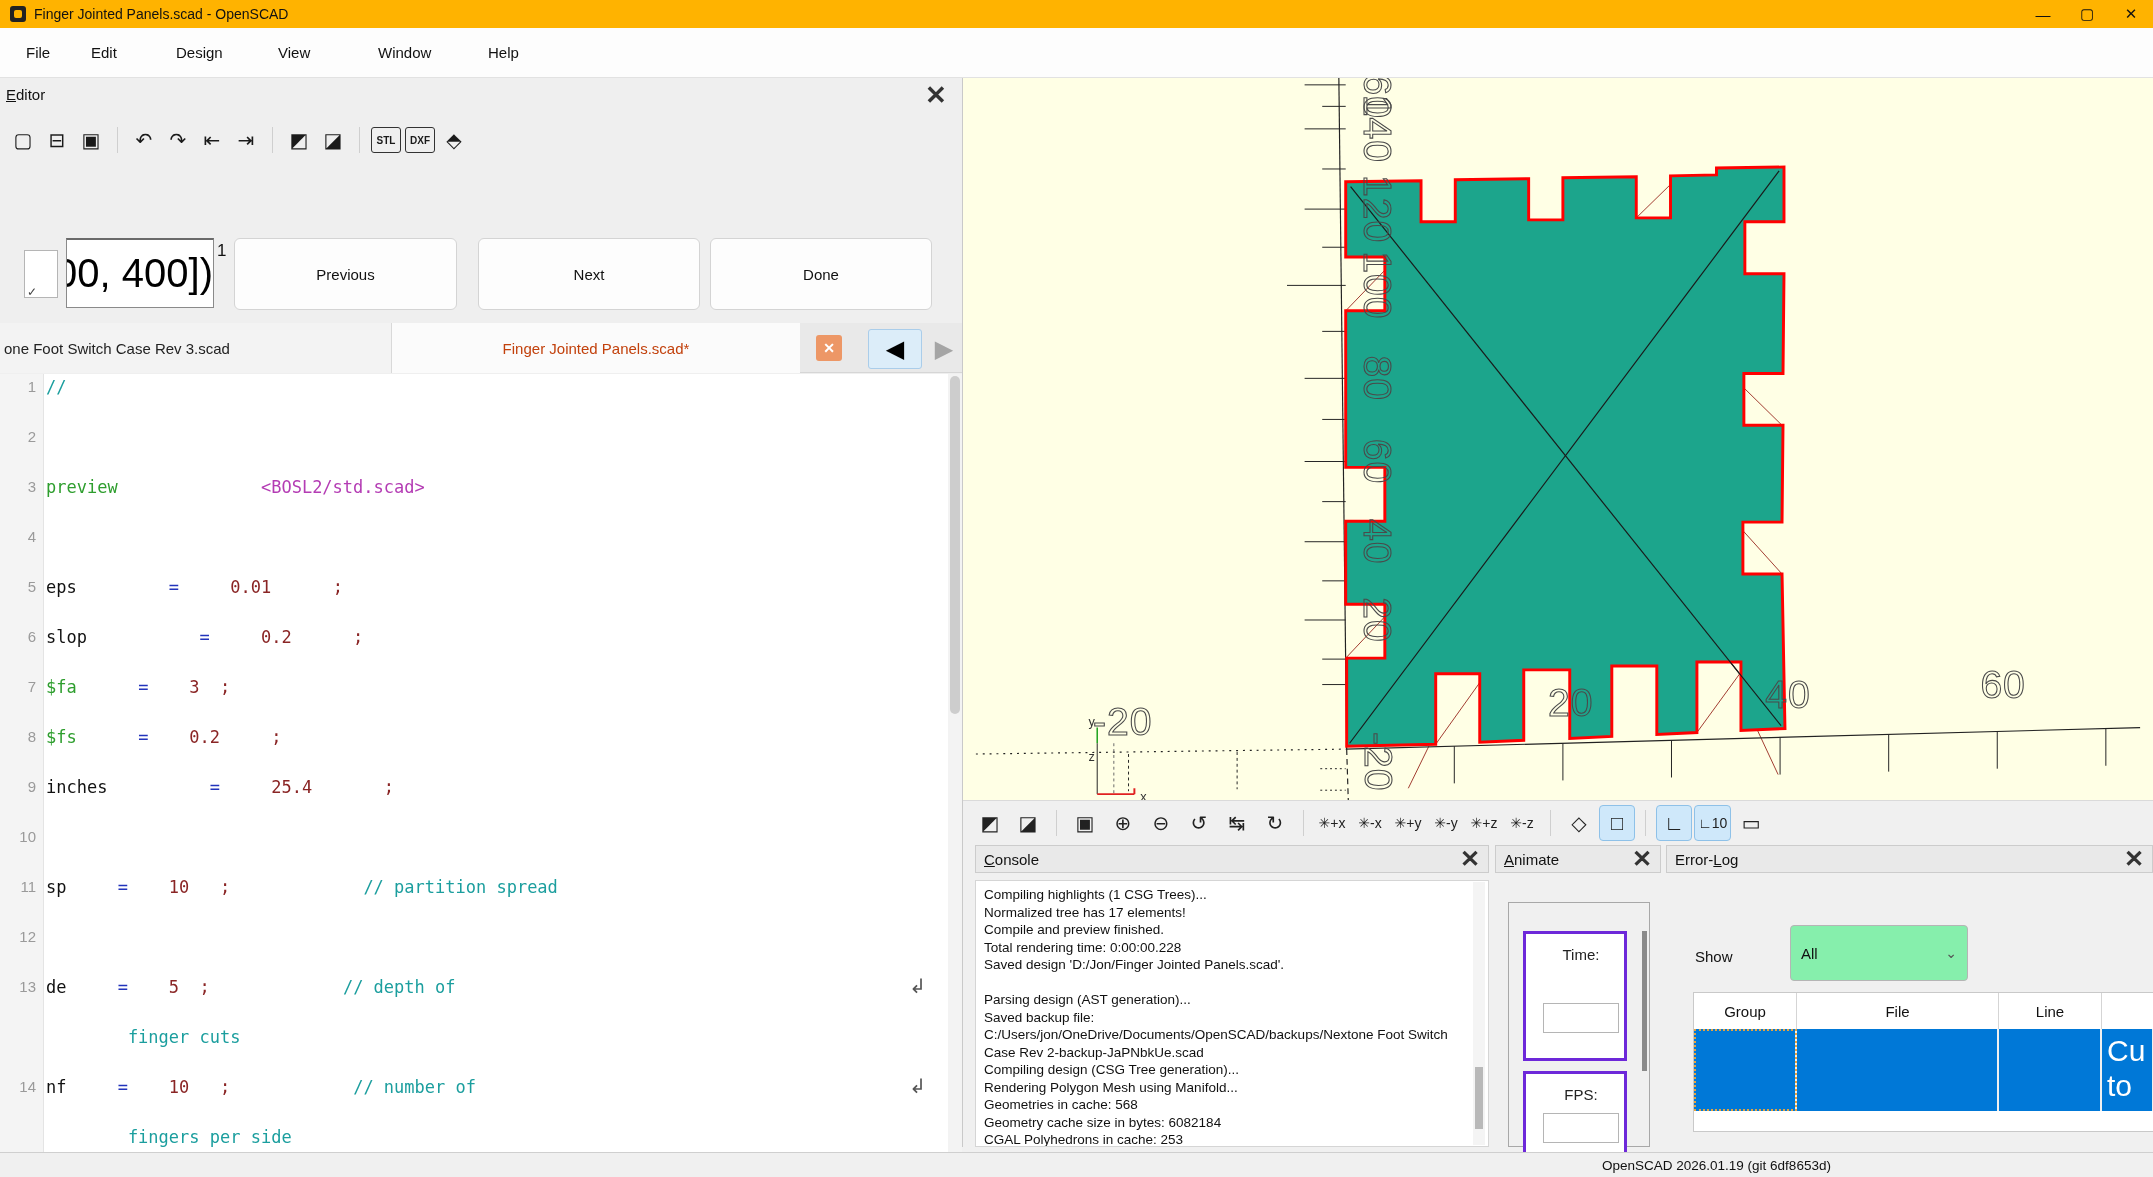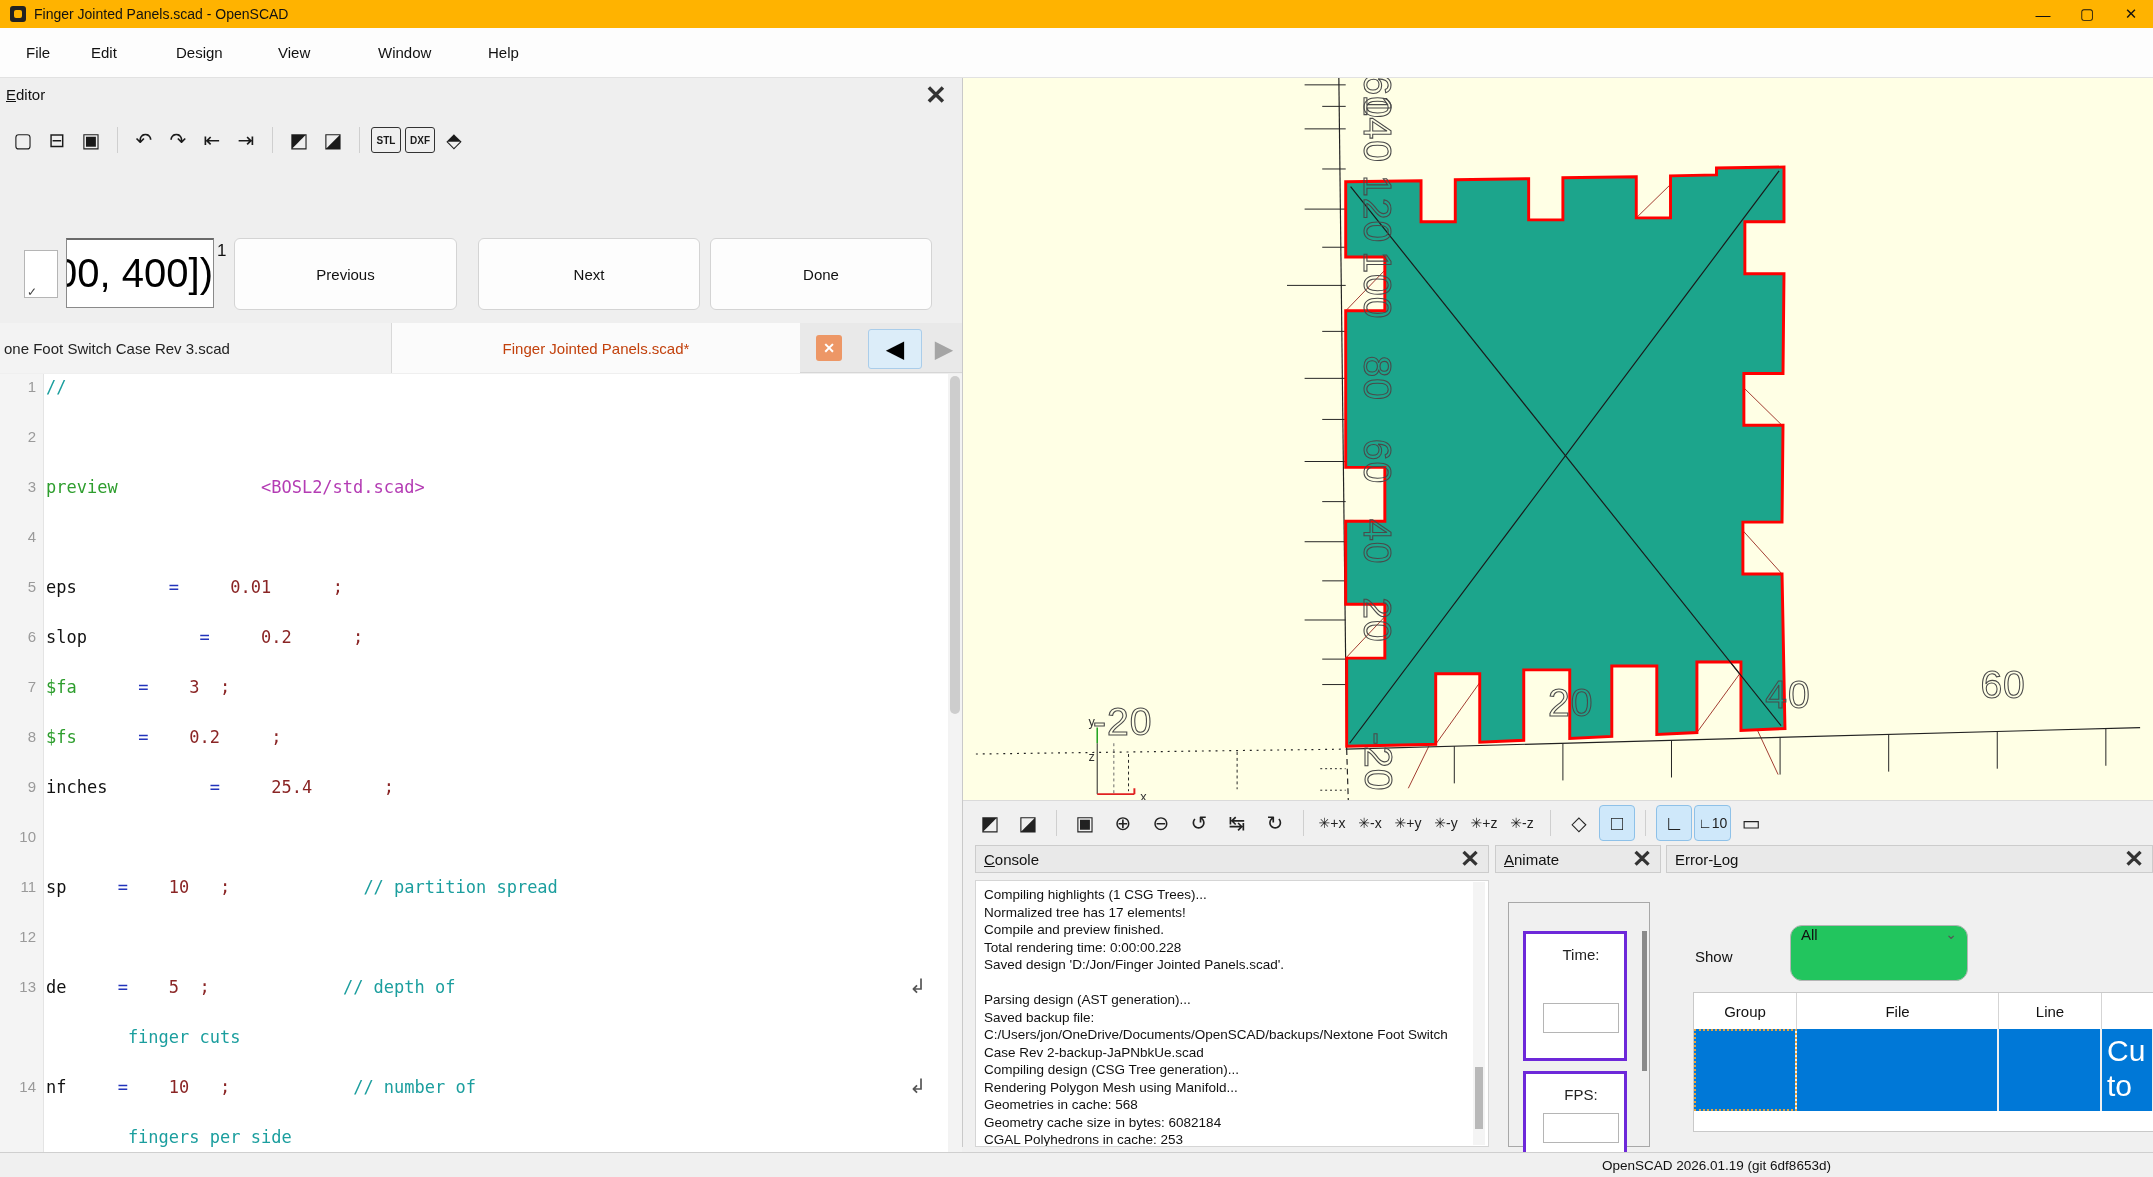--- a/index.html
+++ b/index.html
@@ -92,22 +92,22 @@
   #animate-body { left:1495px; top:880px; width:166px; height:267px; background:#f0f0f0; }
   #animate-box { position:absolute; left:13px; top:22px; width:142px; height:245px; border:1px solid #a8a8a8; background:#f0f0f0; }
   .anim-group { position:absolute; left:14px; width:104px; background:#fff; border:3px solid #6d28d9;padding-left:12px; }
   .anim-label { font-size:15px; color:#222; text-align:center; padding-top:12px; }
   .anim-input { margin:10px auto 8px auto; width:76px; height:30px; background:#fff; border:1px solid #b5b5b5; }
   #animate-scroll { position:absolute; left:133px; top:28px; width:5px; height:140px; background:#8a8a8a; }
 
   #errorlog-dock-title { left:1666px; top:845px; width:487px; }
   #errorlog-body { left:1666px; top:880px; width:487px; height:267px; background:#f0f0f0; overflow:hidden; }
   #show-label { position:absolute; left:29px; top:68px; font-size:15px; color:#111; }
-  #show-combo { position:absolute; left:124px; top:45px; width:178px; height:56px; background:#22c55e; border:1px solid #b5b5b5; border-radius:12px;
-     display:flex; align-items:flex-start; font-size:15px; color:#111; padding-left:10px; }
+  #show-combo { position:absolute; left:124px; top:45px; width:178px; height:56px; background:#86efac; border:1px solid #b5b5b5; border-radius:4px;
+     display:flex; align-items:center; font-size:15px; color:#111; padding-left:10px; }
   #show-combo .chev { margin-left:auto; margin-right:10px; color:#555; font-size:14px; }
   #el-table { position:absolute; left:27px; top:112px; width:460px; height:140px; background:#fff; border:1px solid #c9c9c9; border-right:none; overflow:hidden; }
   .el-header { position:absolute; top:0; height:36px; border-right:1px solid #d5d5d5; display:flex; align-items:center; justify-content:center;
      font-size:15px; color:#111; background:#fff; }
   #el-row { position:absolute; left:0; top:36px; width:460px; height:82px; background:#0078d7; }
   .el-cell { position:absolute; top:0; height:82px; border-right:2px solid #f0f0f0; }
   #el-cell-0 { outline:2px dotted #e8a33d; outline-offset:-2px; }
   #el-msg { position:absolute; left:413px; top:4px; width:60px; color:#fff; font-size:30px; line-height:35px; white-space:pre; }
 
   

